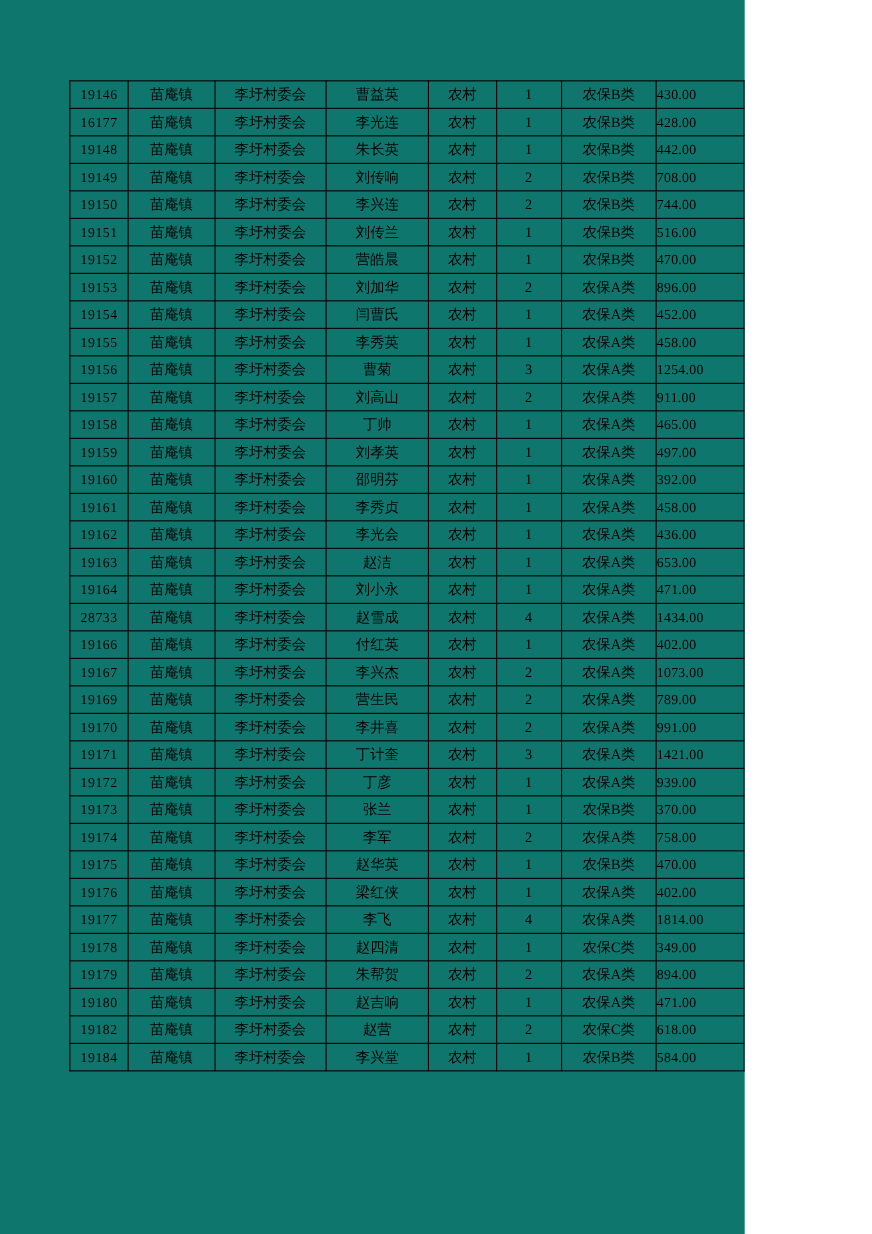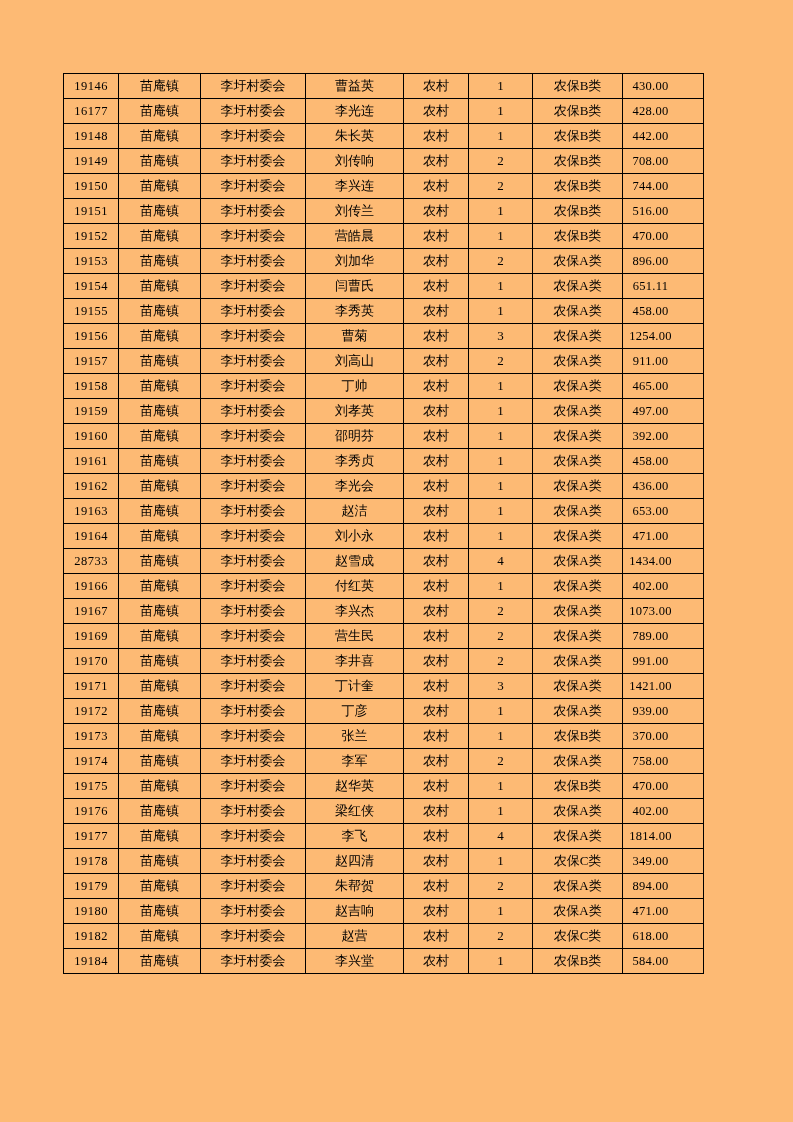--- a/index.html
+++ b/index.html
@@ -4,23 +4,23 @@
 <style>
   html, body { margin: 0; padding: 0; }
   body {
     width: 793px;
     height: 1122px;
     background: #ffffff;
     font-family: "Liberation Serif", "DejaVu Serif", serif;
   }
   .page {
     position: relative;
-    width: 793px;
+    width: 677px;
     height: 1122px;
-    background: #fdba74;
+    background: #0f766e;
     overflow: hidden;
   }
   table.roster {
     position: absolute;
     left: 63px;
     top: 73px;
     border-collapse: collapse;
     table-layout: fixed;
   }
   table.roster td {
@@ -30,21 +30,21 @@
     line-height: 24px;
     color: #000000;
     text-align: center;
     vertical-align: middle;
     white-space: nowrap;
     overflow: hidden;
     padding: 0;
   }
   table.roster td.col-id { font-size: 12.5px; letter-spacing: 0.5px; }
   table.roster td.col-amount {
-    text-align: center;
+    text-align: left;
     padding-right: 25px;
     font-size: 12.5px;
     letter-spacing: 0.3px;
   }
 </style>
 </head>
 <body>
 
 <div class="page">
   <table class="roster">
@@ -140,21 +140,21 @@
           <td class="col-amount">896.00</td>
         </tr>
         <tr>
           <td class="col-id">19154</td>
           <td class="col-town">苗庵镇</td>
           <td class="col-village">李圩村委会</td>
           <td class="col-name">闫曹氏</td>
           <td class="col-residence">农村</td>
           <td class="col-count">1</td>
           <td class="col-category">农保A类</td>
-          <td class="col-amount">651.11</td>
+          <td class="col-amount">452.00</td>
         </tr>
         <tr>
           <td class="col-id">19155</td>
           <td class="col-town">苗庵镇</td>
           <td class="col-village">李圩村委会</td>
           <td class="col-name">李秀英</td>
           <td class="col-residence">农村</td>
           <td class="col-count">1</td>
           <td class="col-category">农保A类</td>
           <td class="col-amount">458.00</td>

